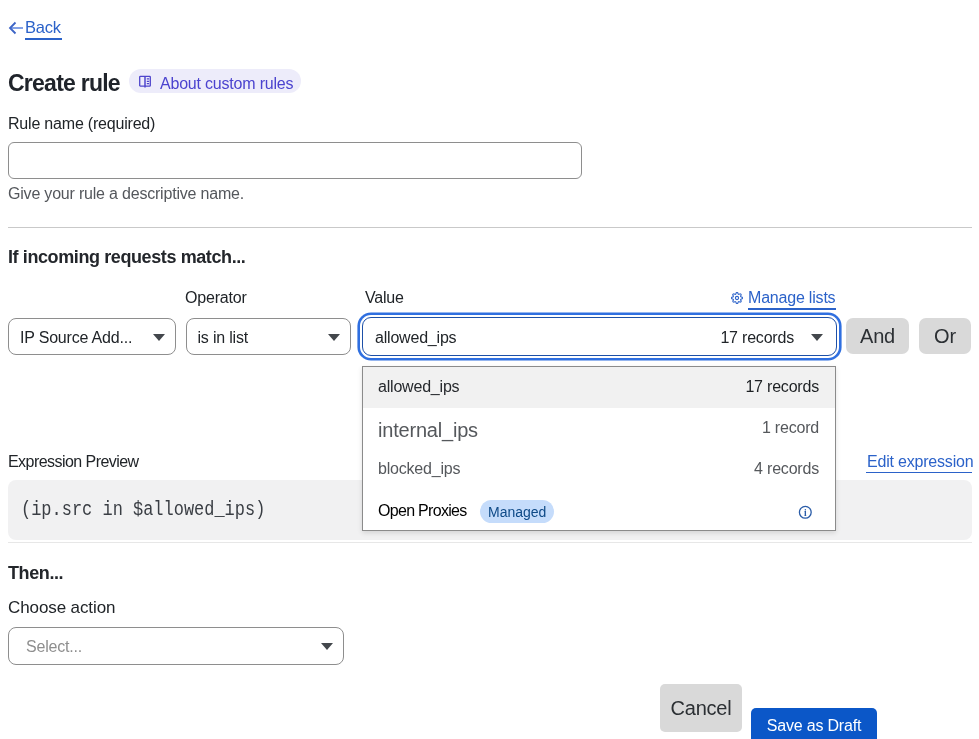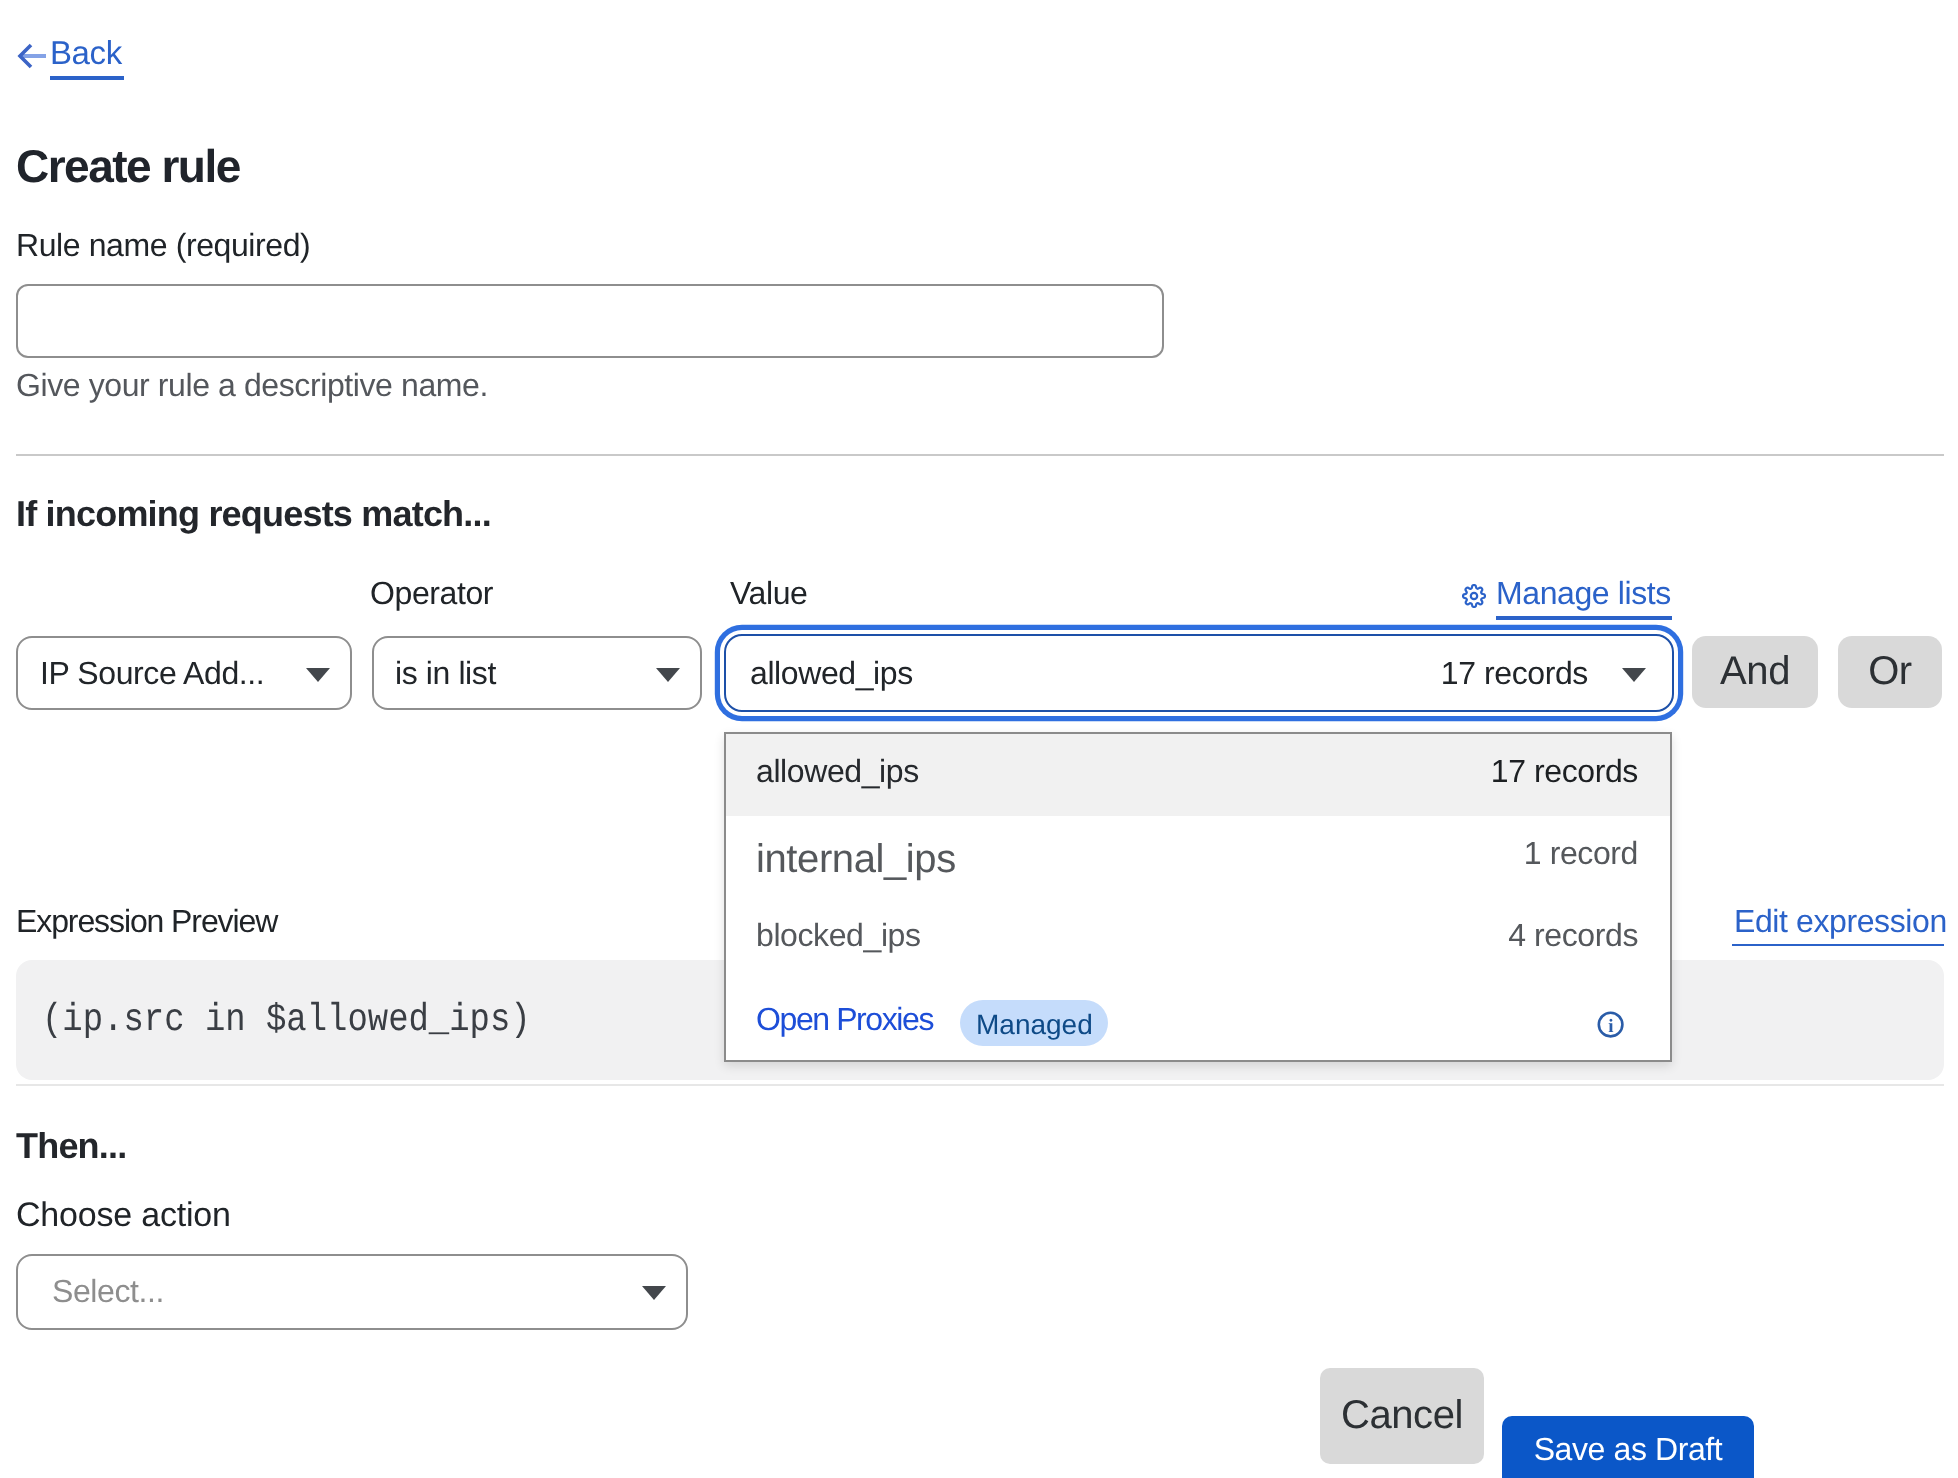--- a/index.html
+++ b/index.html
@@ -20,20 +20,28 @@
 
   <svg class="abs" style="left:7px;top:21px;" width="17" height="14" viewBox="0 0 17 14">
     <path d="M16 7 H4" stroke="#84a2e6" stroke-width="2" fill="none"></path>
     <path d="M8.5 1.5 L3 7 L8.5 12.5" stroke="#3c64c6" stroke-width="1.8" fill="none"></path>
   </svg>
   <div class="lbl link" style="left:25px;top:17px;font-size:16.5px;">Back</div>
   <div class="uline" style="left:25px;top:37.5px;width:37px;"></div>
 
   <div class="abs" style="left:8px;top:72px;font-size:23px;font-weight:700;color:#20242b;line-height:23px;letter-spacing:-0.75px;">Create rule</div>
 
+  <div class="abs" style="left:129px;top:69px;height:24px;border-radius:12px;background:#edecfa;display:flex;align-items:center;padding:0 8px 0 10px;box-sizing:border-box;">
+    <svg width="12" height="13" viewBox="0 0 12 13" style="margin-right:9px;margin-top:1px;">
+      <rect x="0.7" y="1.4" width="10.6" height="9.7" rx="0.7" fill="none" stroke="#4f46cc" stroke-width="1.3"></rect>
+      <path d="M6 1 V12.4" stroke="#4f46cc" stroke-width="1.5" fill="none"></path>
+      <path d="M7.8 3.9 H10.1 M7.8 6.3 H10.1 M7.8 8.7 H10.1" stroke="#4f46cc" stroke-width="1.2" fill="none"></path>
+    </svg>
+    <span style="font-size:16px;letter-spacing:-0.2px;color:#4b43cf;line-height:20px;margin-top:5px;">About custom rules</span>
+  </div>
 
   <div class="lbl" style="left:8px;top:114px;">Rule name (required)</div>
   <div class="abs" style="left:8px;top:142px;width:574px;height:37px;border:1px solid #8e8e8e;border-radius:6px;box-sizing:border-box;background:#fff;"></div>
   <div class="lbl" style="left:8px;top:184px;color:#54575c;">Give your rule a descriptive name.</div>
 
   <div class="abs" style="left:8px;top:227px;width:964px;height:1px;background:#c9c9c9;"></div>
   <div class="abs" style="left:8px;top:541.5px;width:964px;height:1px;background:#e7e7e7;"></div>
 
   <div class="lbl" style="left:8px;top:247px;font-size:18px;font-weight:700;letter-spacing:-0.4px;color:#23262b;">If incoming requests match...</div>
 
@@ -74,21 +82,21 @@
   <div class="abs" style="left:21px;top:499px;font-family:'Liberation Mono',monospace;font-size:19.5px;color:#3a3e44;white-space:pre;transform:scaleX(0.87);transform-origin:0 0;">(ip.src in $allowed_ips)</div>
 
   <div class="abs" style="left:362px;top:365.5px;width:474px;height:165.5px;background:#fff;border:1px solid #8b8b8b;box-sizing:border-box;box-shadow:0 2px 5px rgba(0,0,0,0.12);">
     <div class="abs" style="left:0;top:0;width:100%;height:41.4px;background:#f1f1f1;"></div>
     <div class="abs" style="left:15px;top:11px;font-size:16px;letter-spacing:-0.2px;color:#26292d;">allowed_ips</div>
     <div class="abs" style="right:16px;top:11px;font-size:16px;letter-spacing:-0.2px;color:#1d2023;">17 records</div>
     <div class="abs" style="left:15px;top:52.3px;font-size:20px;letter-spacing:-0.2px;color:#55585c;">internal_ips</div>
     <div class="abs" style="right:16px;top:52.3px;font-size:16px;letter-spacing:-0.2px;color:#55585c;">1 record</div>
     <div class="abs" style="left:15px;top:93.6px;font-size:16px;letter-spacing:-0.2px;color:#55585c;">blocked_ips</div>
     <div class="abs" style="right:16px;top:93.6px;font-size:16px;letter-spacing:-0.2px;color:#55585c;">4 records</div>
-    <div class="abs" style="left:15px;top:135px;font-size:16px;letter-spacing:-0.7px;color:#1d4ed8;">Open Proxies</div>
+    <div class="abs" style="left:15px;top:135px;font-size:16px;letter-spacing:-0.7px;color:#000000;">Open Proxies</div>
     <div class="abs" style="left:117px;top:133.5px;height:23px;border-radius:11.5px;background:#c5dcfb;display:flex;align-items:center;padding:0 8px;">
       <span style="font-size:14px;color:#0e4a87;">Managed</span>
     </div>
     <svg class="abs" style="left:434.5px;top:138.5px;" width="15" height="15" viewBox="0 0 15 15">
       <circle cx="7.3" cy="7.3" r="5.9" fill="none" stroke="#2a5ca8" stroke-width="1.3"></circle>
       <text x="7.4" y="10.8" text-anchor="middle" font-family="Liberation Serif,serif" font-weight="bold" font-size="9.5" fill="#2a5ca8">i</text>
     </svg>
   </div>
 
   <div class="lbl" style="left:8px;top:563px;font-size:18px;font-weight:700;letter-spacing:-0.4px;color:#23262b;">Then...</div>

